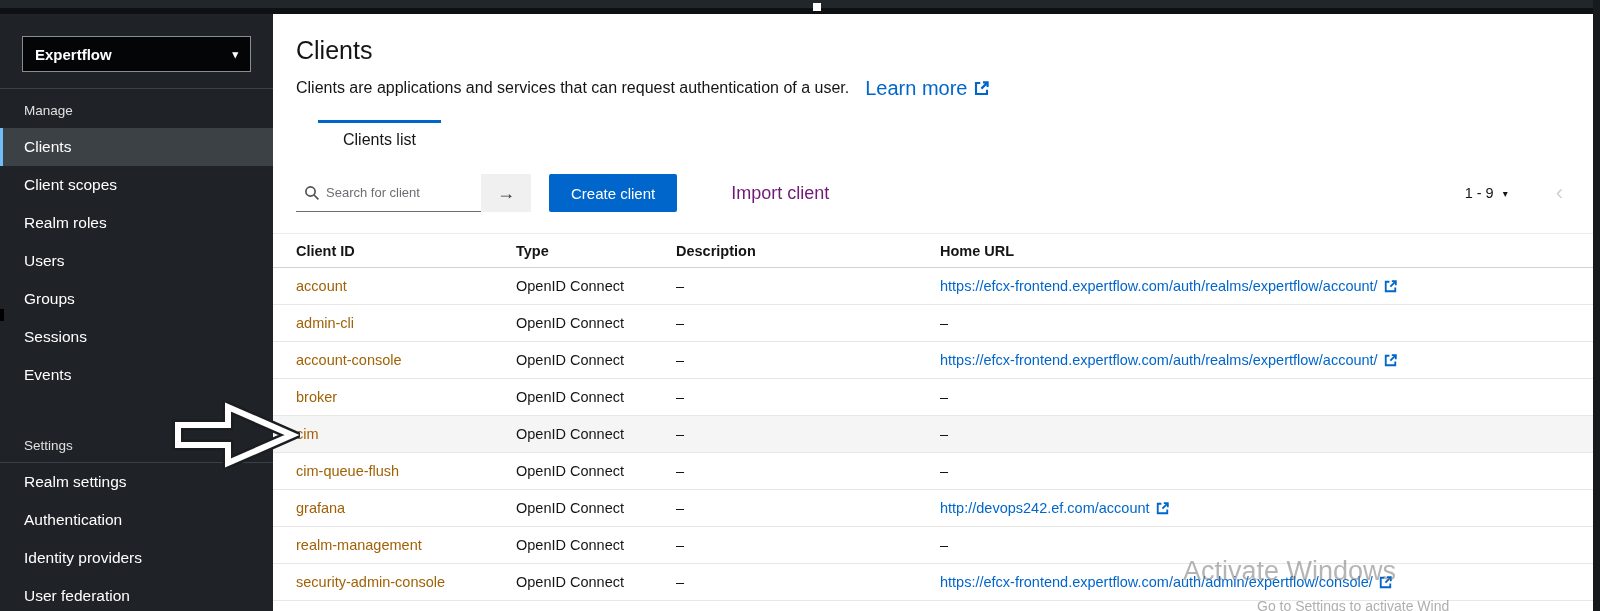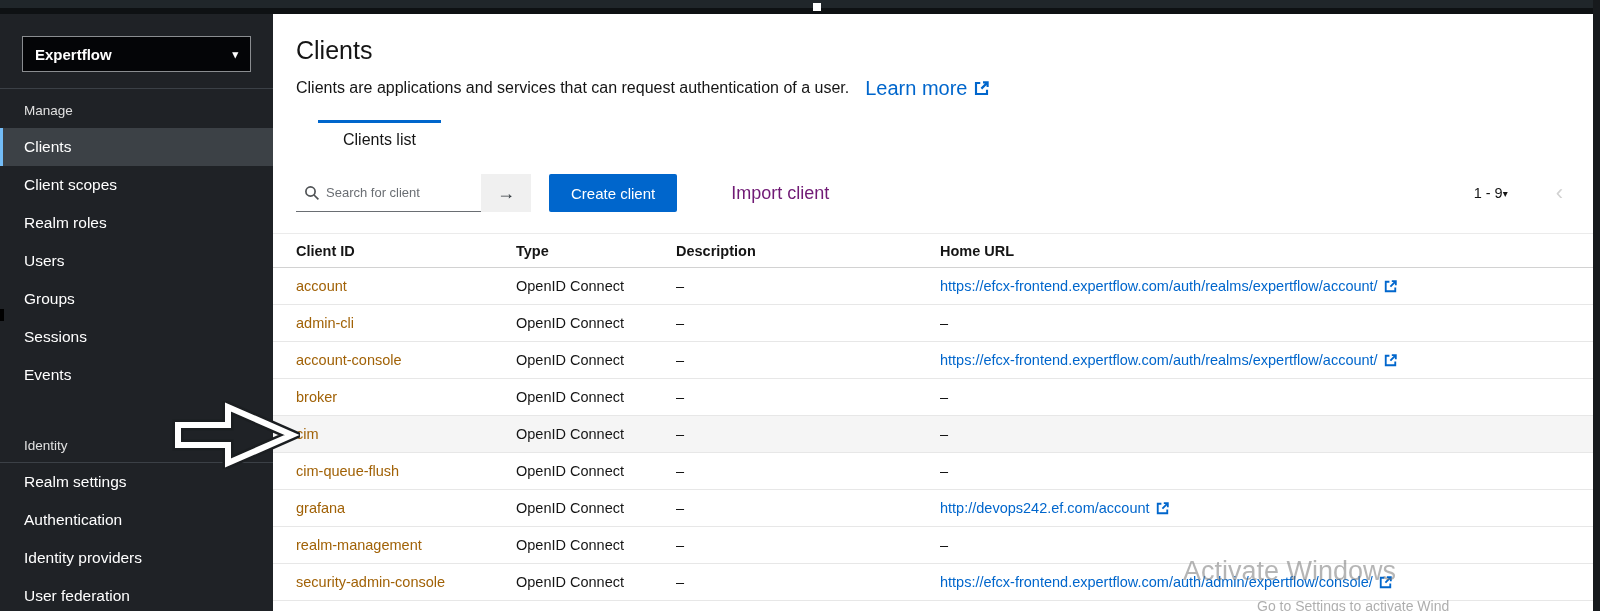--- a/index.html
+++ b/index.html
@@ -50,21 +50,21 @@
                   font-family:"Liberation Sans", sans-serif; outline:none; }
   .search-input::placeholder { color:#6a6e73; }
   .search-icon { position:absolute; left:8px; top:11px; }
   .search-go { width:50px; height:38px; background:#f0f0f0; border:none; cursor:pointer;
                font-size:18px; color:#30373c; display:flex; align-items:center; justify-content:center; }
   .btn-primary { margin-left:18px; height:38px; padding:0 22px; background:#0066cc; color:#fff;
                  border:none; border-radius:2px; font-size:15px; cursor:pointer;
                  font-family:"Liberation Sans", sans-serif; }
   .import-link { margin-left:54px; color:#701a75; font-size:18px; text-decoration:none; cursor:pointer; }
   .pagination { margin-left:auto; display:flex; align-items:center; font-size:14.5px; color:#151515; }
-  .pag-toggle { display:flex; align-items:center; cursor:pointer; }
+  .pag-toggle { display:flex; align-items:center; gap:9px; cursor:pointer; }
   .pag-caret { font-size:10px; color:#151515; }
   .pag-prev { margin-left:48px; border:none; background:none; color:#d2d2d2; font-size:22px;
               line-height:22px; cursor:pointer; }
 
   
   table.clients { margin-top:21px; width:100%; border-collapse:collapse; table-layout:fixed;
                   border-top:1px solid #ebebeb; }
   table.clients th { text-align:left; font-size:14.5px; font-weight:700; color:#151515;
                      height:34px; padding-left:23px; border-bottom:1px solid #d2d2d2; }
   table.clients td { height:37px; padding-left:23px; font-size:14.5px; color:#151515;
@@ -100,21 +100,21 @@
         <div class="nav-section-label">Manage</div>
         <div class="nav-item selected">Clients</div>
         <div class="nav-item">Client scopes</div>
         <div class="nav-item">Realm roles</div>
         <div class="nav-item">Users</div>
         <div class="nav-item">Groups</div>
         <div class="nav-item">Sessions</div>
         <div class="nav-item">Events</div>
       </div>
       <div class="sec-1">
-        <div class="nav-section-label">Identity</div>
+        <div class="nav-section-label">Settings</div>
         <div class="sec-divider"></div>
         <div class="nav-item">Realm settings</div>
         <div class="nav-item">Authentication</div>
         <div class="nav-item">Identity providers</div>
         <div class="nav-item">User federation</div>
       </div>
     </nav>
   <div class="edge-tick"></div>
 </div>
 

